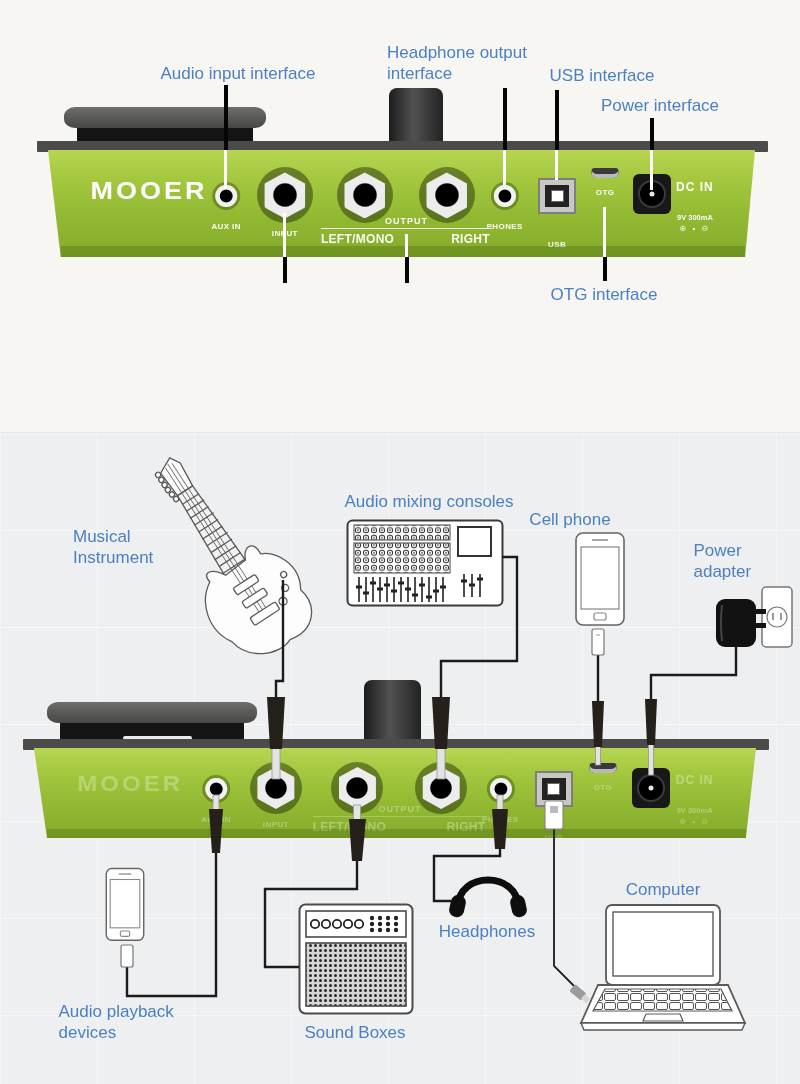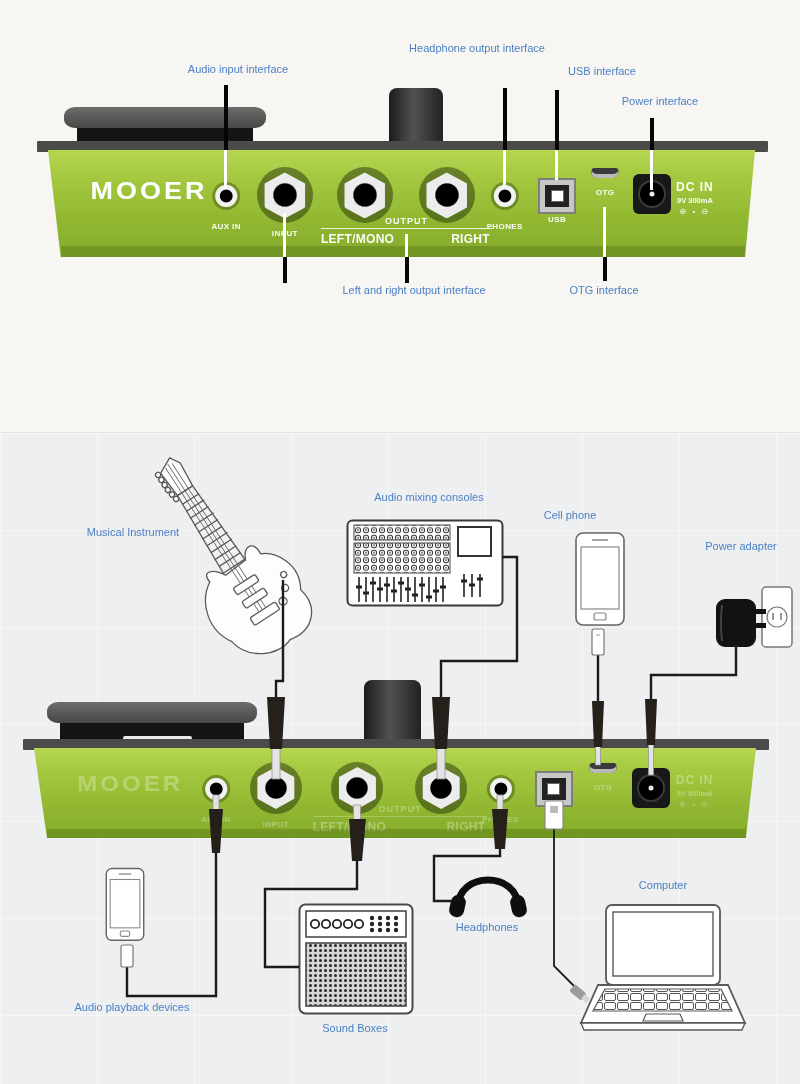--- a/index.html
+++ b/index.html
@@ -8,22 +8,22 @@
 
   
   #top-section{position:absolute;left:0;top:0;width:800px;height:432px;background:#f7f6f3;}
   #schematic-section{position:absolute;left:0;top:432px;width:800px;height:652px;
       background:#edeff1;border-top:1px solid #e3e5e7;
       background-image:linear-gradient(rgba(255,255,255,.45) 1px,transparent 1px),
                        linear-gradient(90deg,rgba(255,255,255,.45) 1px,transparent 1px);
       background-size:97px 97px;}
 
   
-  .blabel{position:absolute;color:#4c80c3;font-size:11px;font-weight:500;
-          line-height:1.25;text-align:center;transform:translateX(-50%);white-space:pre-line;}
+  .blabel{position:absolute;color:#4c80c3;font-size:17px;font-weight:500;
+          line-height:1.25;transform:translateX(-50%);white-space:pre-line;}
   .title{position:absolute;left:400px;top:364px;transform:translateX(-50%);
          color:#4d86ca;font-size:31px;font-weight:500;letter-spacing:.5px;}
 
   
   .ln{position:absolute;}
   .ln.k{width:4px;background:#050505;}
   .ln.w{width:3px;background:#ffffff;}
 
   
   .device{position:absolute;}
@@ -43,21 +43,21 @@
   .logo{position:absolute;left:6%;top:24%;color:#fff;font-weight:700;font-size:27px;
       letter-spacing:3px;transform:scaleY(.92);}
   .dev-b .logo{opacity:.28;font-size:24px;}
   .port{position:absolute;transform:translateX(-50%);display:flex;flex-direction:column;align-items:center;}
   .plabel{color:rgba(255,255,255,.95);font-size:8px;font-weight:700;letter-spacing:.4px;white-space:nowrap;}
   .dev-b .plabel{color:rgba(255,255,255,.32);}
   .p-aux{left:25.2%;top:33%;}  .p-aux .plabel{margin-top:15px;}
   .p-input{left:33.5%;top:21%;}.p-input .plabel{margin-top:11px;}
   .p-lm{left:44.8%;top:21%;}   .p-right{left:56.4%;top:21%;}
   .p-phones{left:64.6%;top:33%;}.p-phones .plabel{margin-top:15px;}
-  .p-usb{left:72%;top:26%;}    .p-usb .plabel{margin-top:1px;}
+  .p-usb{left:72%;top:26%;}    .p-usb .plabel{margin-top:26px;}
   .p-otg{left:78.8%;top:17%;}  .p-otg .plabel{margin-top:10px;}
   .p-dcin{left:85.5%;top:22%;}
   .jack-small{width:22px;height:22px;border-radius:50%;
       background:radial-gradient(circle,#000 0 38%,#f2f2f2 44% 78%,#9a9a9a 82% 100%);
       box-shadow:0 0 0 3px rgba(30,45,5,.35);}
   .jack-big{width:46px;height:46px;position:relative;}
   .dev-b .jack-big{width:42px;height:42px;}
   .jack-big::before{content:'';position:absolute;inset:-5px;border-radius:50%;background:rgba(25,35,5,.45);}
   .jack-big::after{content:'';position:absolute;inset:0;
       clip-path:polygon(50% 0,94% 24%,94% 76%,50% 100%,6% 76%,6% 24%);
@@ -69,21 +69,21 @@
       box-shadow:inset 0 -4px 0 #b9b9b9;}
   .dc-port{width:38px;height:40px;border-radius:6px;background:#181818;position:relative;}
   .dc-port::before{content:'';position:absolute;left:50%;top:50%;width:24px;height:24px;border-radius:50%;
       transform:translate(-50%,-50%);background:#000;box-shadow:0 0 0 2px #3a3a3a;}
   .dc-port::after{content:'';position:absolute;left:50%;top:50%;width:5px;height:5px;border-radius:50%;
       transform:translate(-50%,-50%);background:#e8e8e8;}
   .dc-text{position:absolute;left:91.5%;top:28%;transform:translateX(-50%);text-align:center;
       color:rgba(255,255,255,.95);white-space:nowrap;}
   .dev-b .dc-text{color:rgba(255,255,255,.32);}
   .dc-line1{font-size:12px;font-weight:700;letter-spacing:1px;}
-  .dc-line2{font-size:7.5px;font-weight:700;margin-top:2px;}
+  .dc-line2{font-size:7.5px;font-weight:700;margin-top:19px;}
   .dc-line3{font-size:8px;margin-top:2px;letter-spacing:2px;}
   .output-labels{position:absolute;left:38.6%;top:62%;width:24.2%;}
   .out-title{text-align:center;color:rgba(255,255,255,.95);font-size:9px;font-weight:700;
       letter-spacing:1px;border-bottom:1.5px solid rgba(255,255,255,.85);padding-bottom:2px;}
   .dev-b .out-title{color:rgba(255,255,255,.32);border-bottom-color:rgba(255,255,255,.25);}
   .out-row{display:flex;justify-content:space-between;padding:3px 2px 0 0;}
   .out-row span{color:rgba(255,255,255,.95);font-size:12px;font-weight:700;letter-spacing:.3px;}
   .dev-b .out-row span{color:rgba(255,255,255,.32);}
 
   
@@ -114,21 +114,20 @@
     </pattern>
   </defs>
 </svg>
 
 <div id="top-section">
 
   <div class="blabel" style="left:238px;top:63px;">Audio input interface</div>
   <div class="blabel" style="left:477px;top:42px;width:180px;">Headphone output interface</div>
   <div class="blabel" style="left:602px;top:65px;">USB interface</div>
   <div class="blabel" style="left:660px;top:95px;">Power interface</div>
-  <div class="blabel" style="left:414px;top:284px;width:190px;">Left and right output interface</div>
   <div class="blabel" style="left:604px;top:284px;">OTG interface</div>
 
   <div class="device dev-a" id="device-a">
   <div class="device-inner" style="position:absolute;inset:0;">
     <div class="treadle">
       <div class="treadle-cap"></div>
       <div class="treadle-base">
         <div class="treadle-slot"></div>
       </div>
     </div>
@@ -205,21 +204,21 @@
   <div class="ln k" style="left:603px;top:257px;height:24px;"></div>
 
 </div>
 
 <div id="schematic-section">
 
   <div class="blabel" style="left:429px;top:58px;">Audio mixing consoles</div>
   <div class="blabel" style="left:133px;top:93px;width:120px;">Musical Instrument</div>
   <div class="blabel" style="left:570px;top:76px;">Cell phone</div>
   <div class="blabel" style="left:741px;top:107px;width:95px;">Power adapter</div>
-  <div class="blabel" style="left:132px;top:568px;width:175px;">Audio playback devices</div>
+  <div class="blabel" style="left:146px;top:568px;width:175px;">Audio playback devices</div>
   <div class="blabel" style="left:355px;top:589px;">Sound Boxes</div>
   <div class="blabel" style="left:487px;top:488px;">Headphones</div>
   <div class="blabel" style="left:663px;top:446px;">Computer</div>
 
   <svg class="ill" style="left:130px;top:0px;" width="235" height="285" viewBox="0 0 235 285">
     <g transform="rotate(-33 115 150)" stroke="#5a5a5a" stroke-width="1.3" fill="none">
       <path d="M104,12 L120,4 L126,14 L124,40 L106,40 Z" fill="#fdfdfd"></path>
       <circle cx="101" cy="12" r="2.6" fill="#fff"></circle>
         <circle cx="101" cy="18" r="2.6" fill="#fff"></circle>
       <circle cx="101" cy="24" r="2.6" fill="#fff"></circle>

